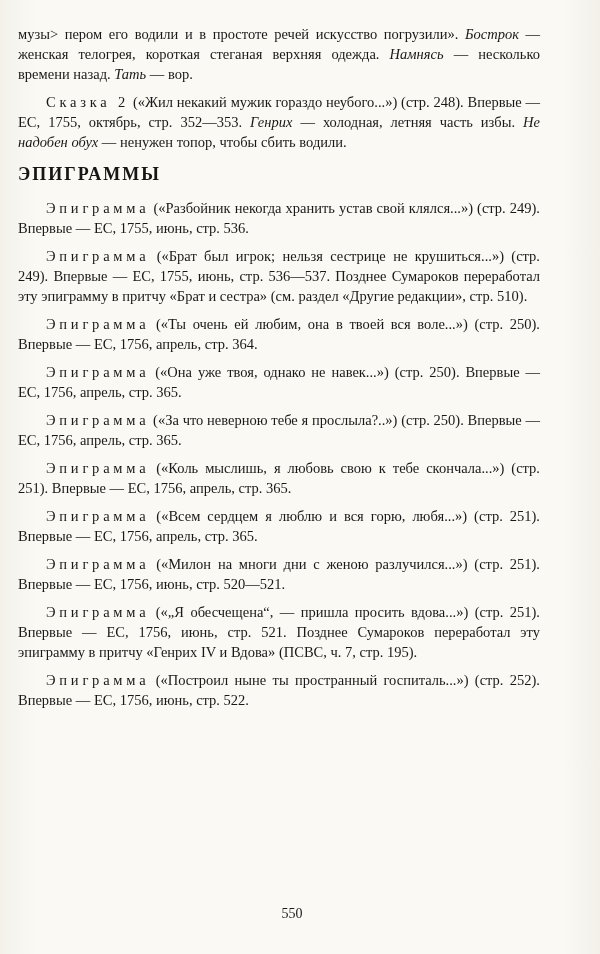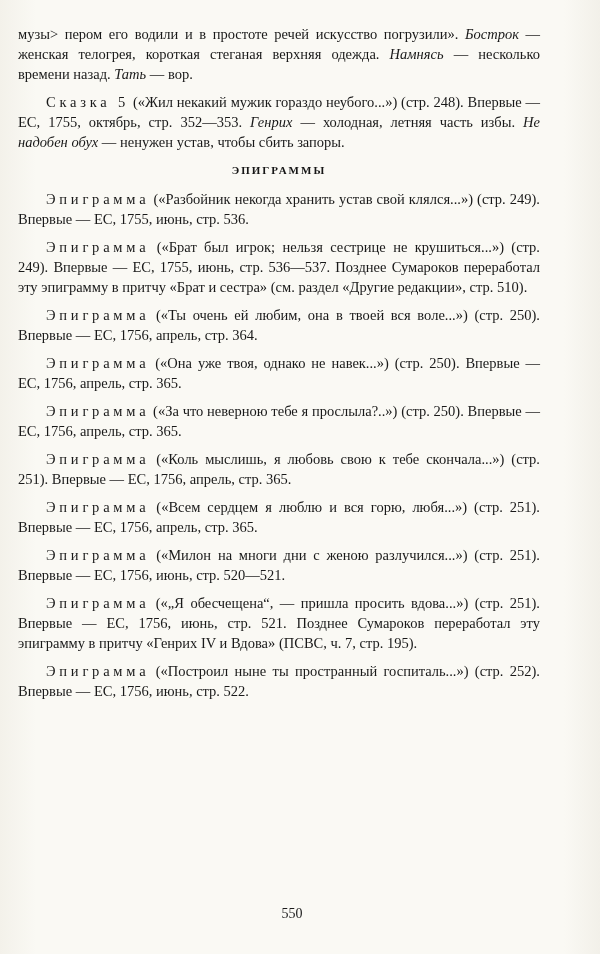--- a/index.html
+++ b/index.html
@@ -32,23 +32,23 @@
   p.para.indent {
     text-indent: 28px;
   }
   .plain { font-style: normal; }
   .italic { font-style: italic; }
   .spaced {
     letter-spacing: 0.26em;
     font-style: normal;
   }
   .heading {
-    text-align: center;
+    text-align: left;
     font-weight: bold;
-    font-size: 11px;
+    font-size: 18px;
     letter-spacing: 2px;
     margin: 12px 0 13px 0;
     color: #161616;
     font-family: Liberation Serif, serif;
   }
   .page-number {
     position: absolute;
     left: 0;
     right: 16px;
     bottom: 32px;
@@ -56,21 +56,21 @@
     font-size: 14px;
     color: #1c1c1c;
   }
 </style>
 </head>
 <body>
 
 <div class="page">
   <div class="text-block" id="content">
       <p class="para"><span class="plain">музы&gt; пером его водили и в простоте речей искусство погрузили». </span><span class="italic">Бострок</span><span class="plain"> — женская телогрея, короткая стеганая верхняя одежда. </span><span class="italic">Намнясь</span><span class="plain"> — несколько времени назад. </span><span class="italic">Тать</span><span class="plain"> — вор.</span></p>
-      <p class="para indent"><span class="spaced">Сказка 5</span><span class="plain"> («Жил некакий мужик гораздо неубого...») (стр. 248). Впервые — ЕС, 1755, октябрь, стр. 352—353. </span><span class="italic">Генрих</span><span class="plain"> — холодная, летняя часть избы. </span><span class="italic">Не надобен обух</span><span class="plain"> — ненужен устав, чтобы сбить запоры.</span></p>
+      <p class="para indent"><span class="spaced">Сказка 2</span><span class="plain"> («Жил некакий мужик гораздо неубого...») (стр. 248). Впервые — ЕС, 1755, октябрь, стр. 352—353. </span><span class="italic">Генрих</span><span class="plain"> — холодная, летняя часть избы. </span><span class="italic">Не надобен обух</span><span class="plain"> — ненужен топор, чтобы сбить водили.</span></p>
       <div class="heading">ЭПИГРАММЫ</div>
       <p class="para indent"><span class="spaced">Эпиграмма</span><span class="plain"> («Разбойник некогда хранить устав свой клялся...») (стр. 249). Впервые — ЕС, 1755, июнь, стр. 536.</span></p>
       <p class="para indent"><span class="spaced">Эпиграмма</span><span class="plain"> («Брат был игрок; нельзя сестрице не крушиться...») (стр. 249). Впервые — ЕС, 1755, июнь, стр. 536—537. Позднее Сумароков переработал эту эпиграмму в притчу «Брат и сестра» (см. раздел «Другие редакции», стр. 510).</span></p>
       <p class="para indent"><span class="spaced">Эпиграмма</span><span class="plain"> («Ты очень ей любим, она в твоей вся воле...») (стр. 250). Впервые — ЕС, 1756, апрель, стр. 364.</span></p>
       <p class="para indent"><span class="spaced">Эпиграмма</span><span class="plain"> («Она уже твоя, однако не навек...») (стр. 250). Впервые — ЕС, 1756, апрель, стр. 365.</span></p>
       <p class="para indent"><span class="spaced">Эпиграмма</span><span class="plain"> («За что неверною тебе я прослыла?..») (стр. 250). Впервые — ЕС, 1756, апрель, стр. 365.</span></p>
       <p class="para indent"><span class="spaced">Эпиграмма</span><span class="plain"> («Коль мыслишь, я любовь свою к тебе скончала...») (стр. 251). Впервые — ЕС, 1756, апрель, стр. 365.</span></p>
       <p class="para indent"><span class="spaced">Эпиграмма</span><span class="plain"> («Всем сердцем я люблю и вся горю, любя...») (стр. 251). Впервые — ЕС, 1756, апрель, стр. 365.</span></p>
       <p class="para indent"><span class="spaced">Эпиграмма</span><span class="plain"> («Милон на многи дни с женою разлучился...») (стр. 251). Впервые — ЕС, 1756, июнь, стр. 520—521.</span></p>
       <p class="para indent"><span class="spaced">Эпиграмма</span><span class="plain"> («„Я обесчещена“, — пришла просить вдова...») (стр. 251). Впервые — ЕС, 1756, июнь, стр. 521. Позднее Сумароков переработал эту эпиграмму в притчу «Генрих IV и Вдова» (ПСВС, ч. 7, стр. 195).</span></p>

